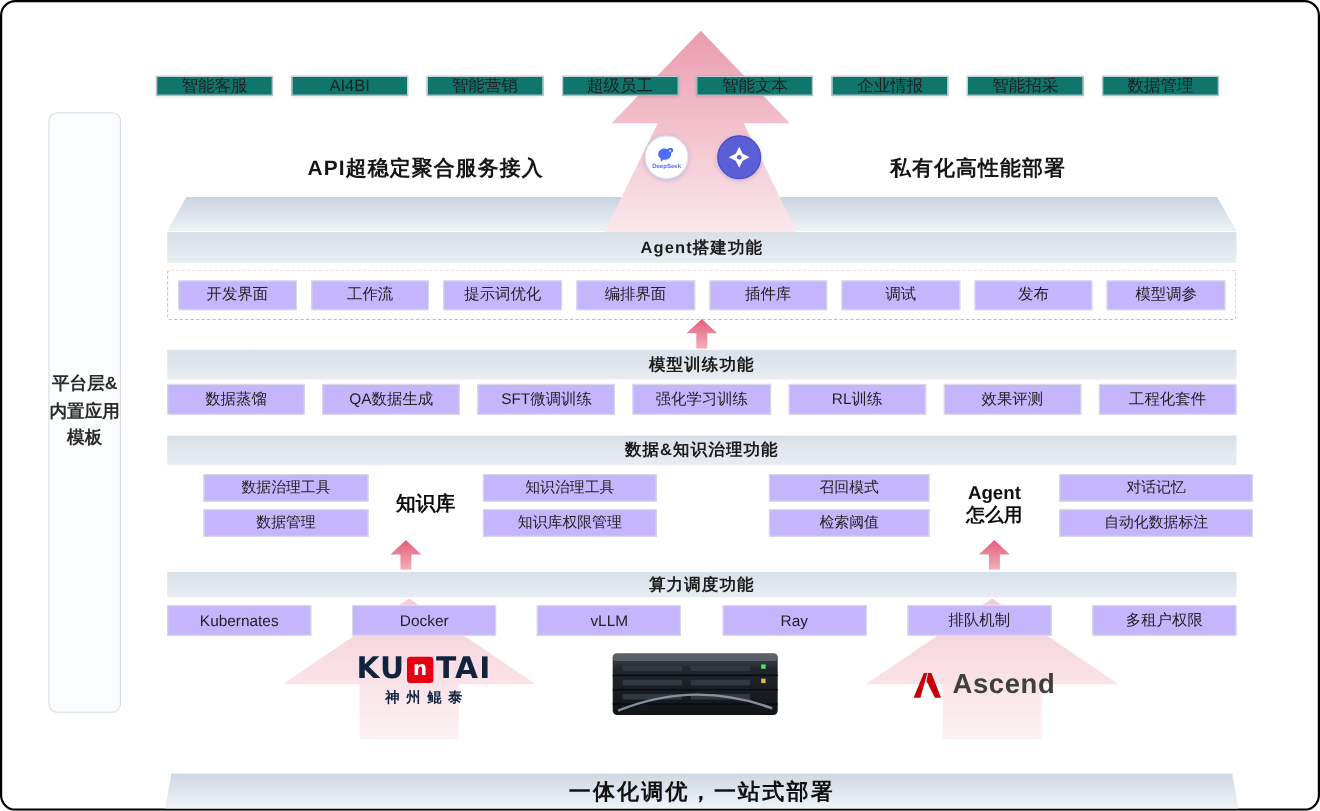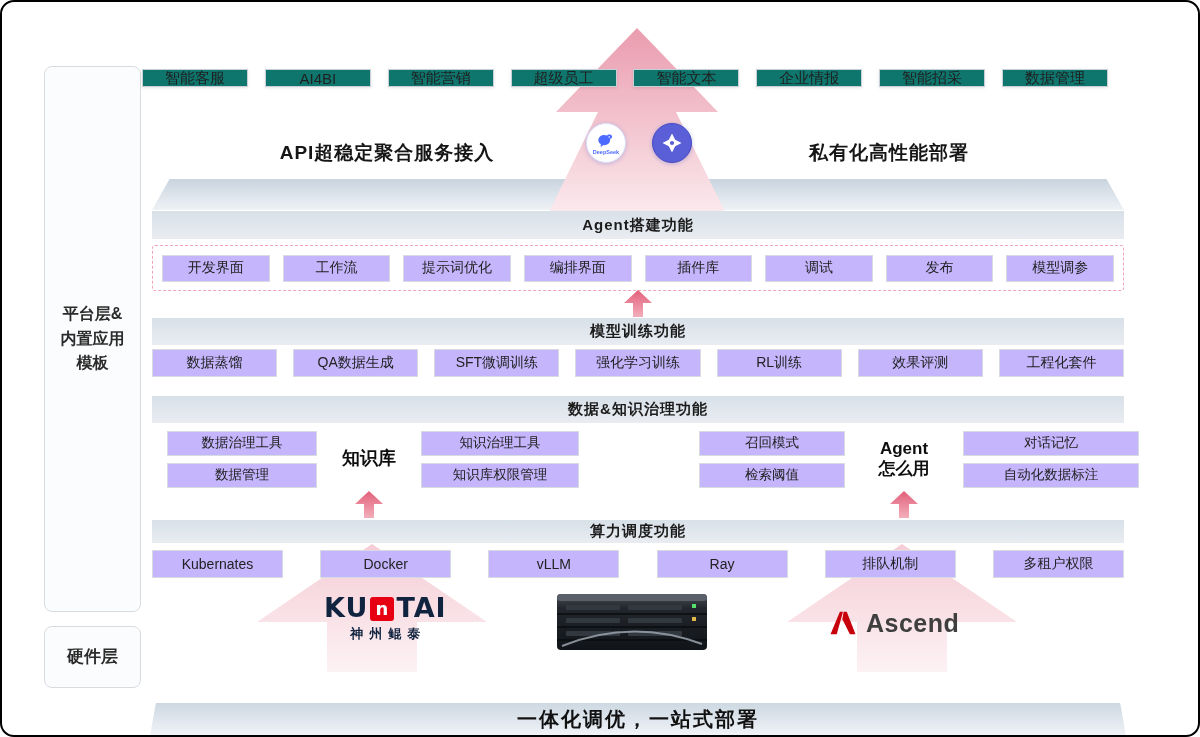--- a/index.html
+++ b/index.html
@@ -9,25 +9,25 @@
   }
   .canvas {
     position:relative; width:1200px; height:737px;
     background:#fff; border:2px solid #000; border-radius:14px;
     overflow:hidden;
   }
   .pre { white-space:pre-line; }
 
   
   .side-box {
-    position:absolute; left:42px; width:97px;
+    position:absolute; left:42px; width:66px;
     background:#fbfcfd; border:1px solid #d8dce1; border-radius:8px;
     display:flex; align-items:center; justify-content:center;
     text-align:center; color:#2b2b2b; font-weight:700;
-    font-size:16px; line-height:1.55;
+    font-size:16px; line-height:1.55;margin-top:36px;
   }
   .side-platform { top:64px; height:546px; }
   .side-hardware { top:624px; height:62px; font-size:17px; }
 
   
   .apps-row {
     position:absolute; left:140px; top:67px; width:966px; height:29px;
     display:flex; justify-content:space-between; z-index:3;
   }
   .app {
@@ -106,21 +106,21 @@
     display:flex; justify-content:space-between; z-index:3;
   }
   .row-compute .chip { width:131px; height:28px; }
 
   
   .gov-group { position:absolute; top:429px; height:56px; display:flex; align-items:center; z-index:3; }
   .gov-left  { left:165px; }
   .gov-right { left:697px; }
   .gov-col { display:flex; flex-direction:column; gap:7px; }
   .gov-col .chip { height:25px; font-size:13.5px; }
-  .gov-left  .gov-col1 .chip { width:150px; }
+  .gov-left  .gov-col1 .chip { width:150px;margin-left:18px; }
   .gov-left  .gov-col2 .chip { width:158px; }
   .gov-right .gov-col1 .chip { width:146px; }
   .gov-right .gov-col2 .chip { width:176px; }
   .gov-center {
     font-weight:700; color:#0e0e0e; text-align:center;
     margin:0 14px; line-height:1.2;
   }
   .gov-center-kb { font-size:18px; min-width:76px; }
   .gov-center-agent { font-size:17px; min-width:90px; }
 
@@ -141,21 +141,21 @@
   .kuntai-n {
     display:inline-block; background:#e60012; color:#fff;
     width:24px; height:24px; line-height:24px; text-align:center;
     border-radius:3px; margin:0 2px; font-size:18px; font-weight:800;
     vertical-align:2px;
   }
   .kuntai-sub { font-size:13px; font-weight:700; color:#10233f; letter-spacing:6px; margin-top:4px; text-indent:6px; }
 
   .server { position:absolute; left:550px; top:582px; z-index:3; }
 
-  .ascend { position:absolute; left:826px; top:606px; display:flex; align-items:center; gap:8px; z-index:3; }
+  .ascend { position:absolute; left:826px; top:606px; display:flex; gap:8px; z-index:3; }
   .ascend-text { font-size:25px; font-weight:700; color:#3f3f3f; letter-spacing:.5px; }
 </style>
 </head>
 <body>
 
 <svg width="0" height="0" style="position:absolute">
   <defs>
     <linearGradient id="pinkBig" x1="0" y1="0" x2="0" y2="1">
       <stop offset="0" stop-color="#ea9cae"></stop>
       <stop offset="1" stop-color="#fbeaee"></stop>
@@ -187,21 +187,20 @@
   <svg class="soft-arrow soft-left" width="230" height="128" viewBox="0 0 230 128">
     <polygon points="115,0 230,78 160,78 160,128 70,128 70,78 0,78" fill="url(#pinkSoft)"></polygon>
   </svg>
   <svg class="soft-arrow soft-right" width="230" height="128" viewBox="0 0 230 128">
     <polygon points="115,0 230,78 160,78 160,128 70,128 70,78 0,78" fill="url(#pinkSoft)"></polygon>
   </svg>
 
   <div class="side-box side-platform pre">平台层&amp;
 内置应用
 模板</div>
-  <div class="side-box side-hardware">硬件层</div>
 
   <div class="apps-row">
     <div class="app">智能客服</div>
     <div class="app">AI4BI</div>
     <div class="app">智能营销</div>
     <div class="app">超级员工</div>
     <div class="app">智能文本</div>
     <div class="app">企业情报</div>
     <div class="app">智能招采</div>
     <div class="app">数据管理</div>

